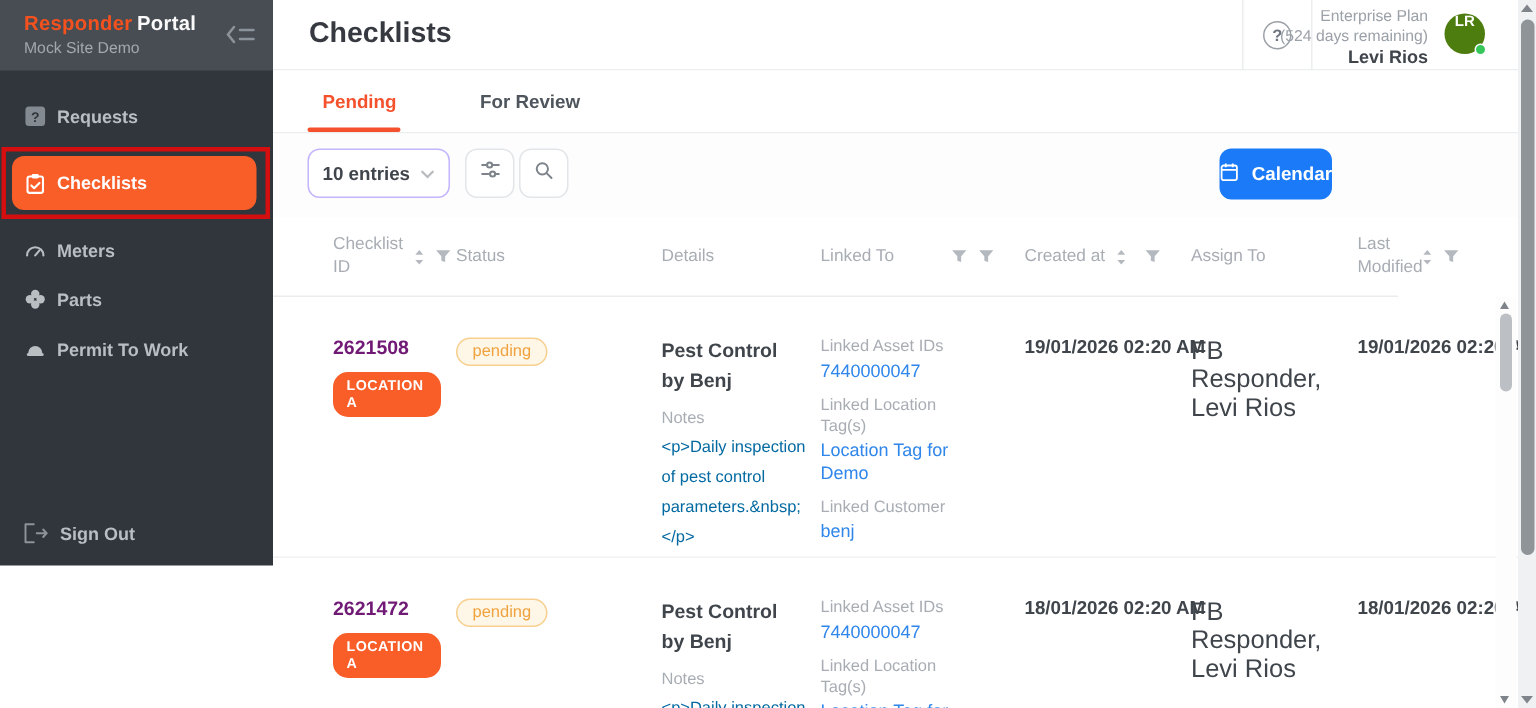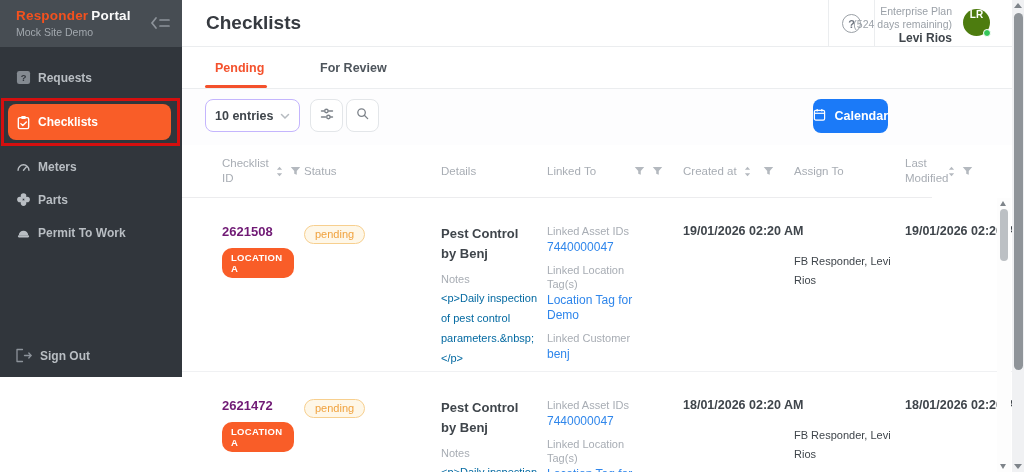--- a/index.html
+++ b/index.html
@@ -71,21 +71,21 @@
   .cell { padding-right:10px; }
   .cid { font-size:13px; font-weight:700; color:#701a75; }
   .loc-badge { display:inline-block; margin-top:9px; background:#f95d28; color:#fff; font-size:9.5px; font-weight:700; letter-spacing:.3px; padding:4px 9px; border-radius:10px; }
   .pending-badge { display:inline-block; background:#fef7e8; border:1px solid #f7cf8e; color:#f0a23e; font-size:11px; padding:2px 10px 3px; border-radius:10px; }
   .dtitle { font-size:13px; font-weight:600; color:#3f454b; line-height:20px; max-width:100px; }
   .small-lbl { font-size:11px; color:#a8adb4; line-height:14px; margin-top:8px; max-width:95px; }
   .dnotes { font-size:11px; color:#0369a1; line-height:20px; max-width:108px; margin-top:2px; overflow-wrap:break-word; }
   .link { font-size:12px; color:#2f86eb; line-height:15px; max-width:95px; margin-top:2px; cursor:pointer; }
   .lgroup .small-lbl:first-child { margin-top:0; }
   .date { font-size:12.5px; font-weight:600; color:#3f454b; white-space:nowrap; }
-  .assign { font-size:11px; color:#3f454b; line-height:19px; max-width:100px;margin-top:28px; }
+  .assign { font-size:17px; color:#3f454b; line-height:19px; max-width:100px; }
 
   
   .inner-scroll { position:absolute; left:997px; top:198px; width:14px; height:274px; background:#fdfdfd; }
   .inner-scroll .thumb { position:absolute; left:3px; top:11px; width:8px; height:52px; background:#bcc0c4; border-radius:4px; cursor:pointer; }
   .main-scroll { position:absolute; left:1012px; top:0; width:12px; height:472px; background:#f0f1f3; }
   .main-scroll .thumb { position:absolute; left:1.5px; top:13px; width:9px; height:357px; background:#8f9499; border-radius:5px; cursor:pointer; }
   .arrow-up { width:0; height:0; border-left:4px solid transparent; border-right:4px solid transparent; border-bottom:5px solid #7e848a; position:absolute; left:2px; cursor:pointer; }
   .arrow-down { width:0; height:0; border-left:4px solid transparent; border-right:4px solid transparent; border-top:5px solid #7e848a; position:absolute; left:2px; cursor:pointer; }
   .inner-scroll .arrow-up { left:3px; top:3px; border-left-width:3.5px; border-right-width:3.5px; }
   .inner-scroll .arrow-down { left:3px; bottom:3px; border-left-width:3.5px; border-right-width:3.5px; }

